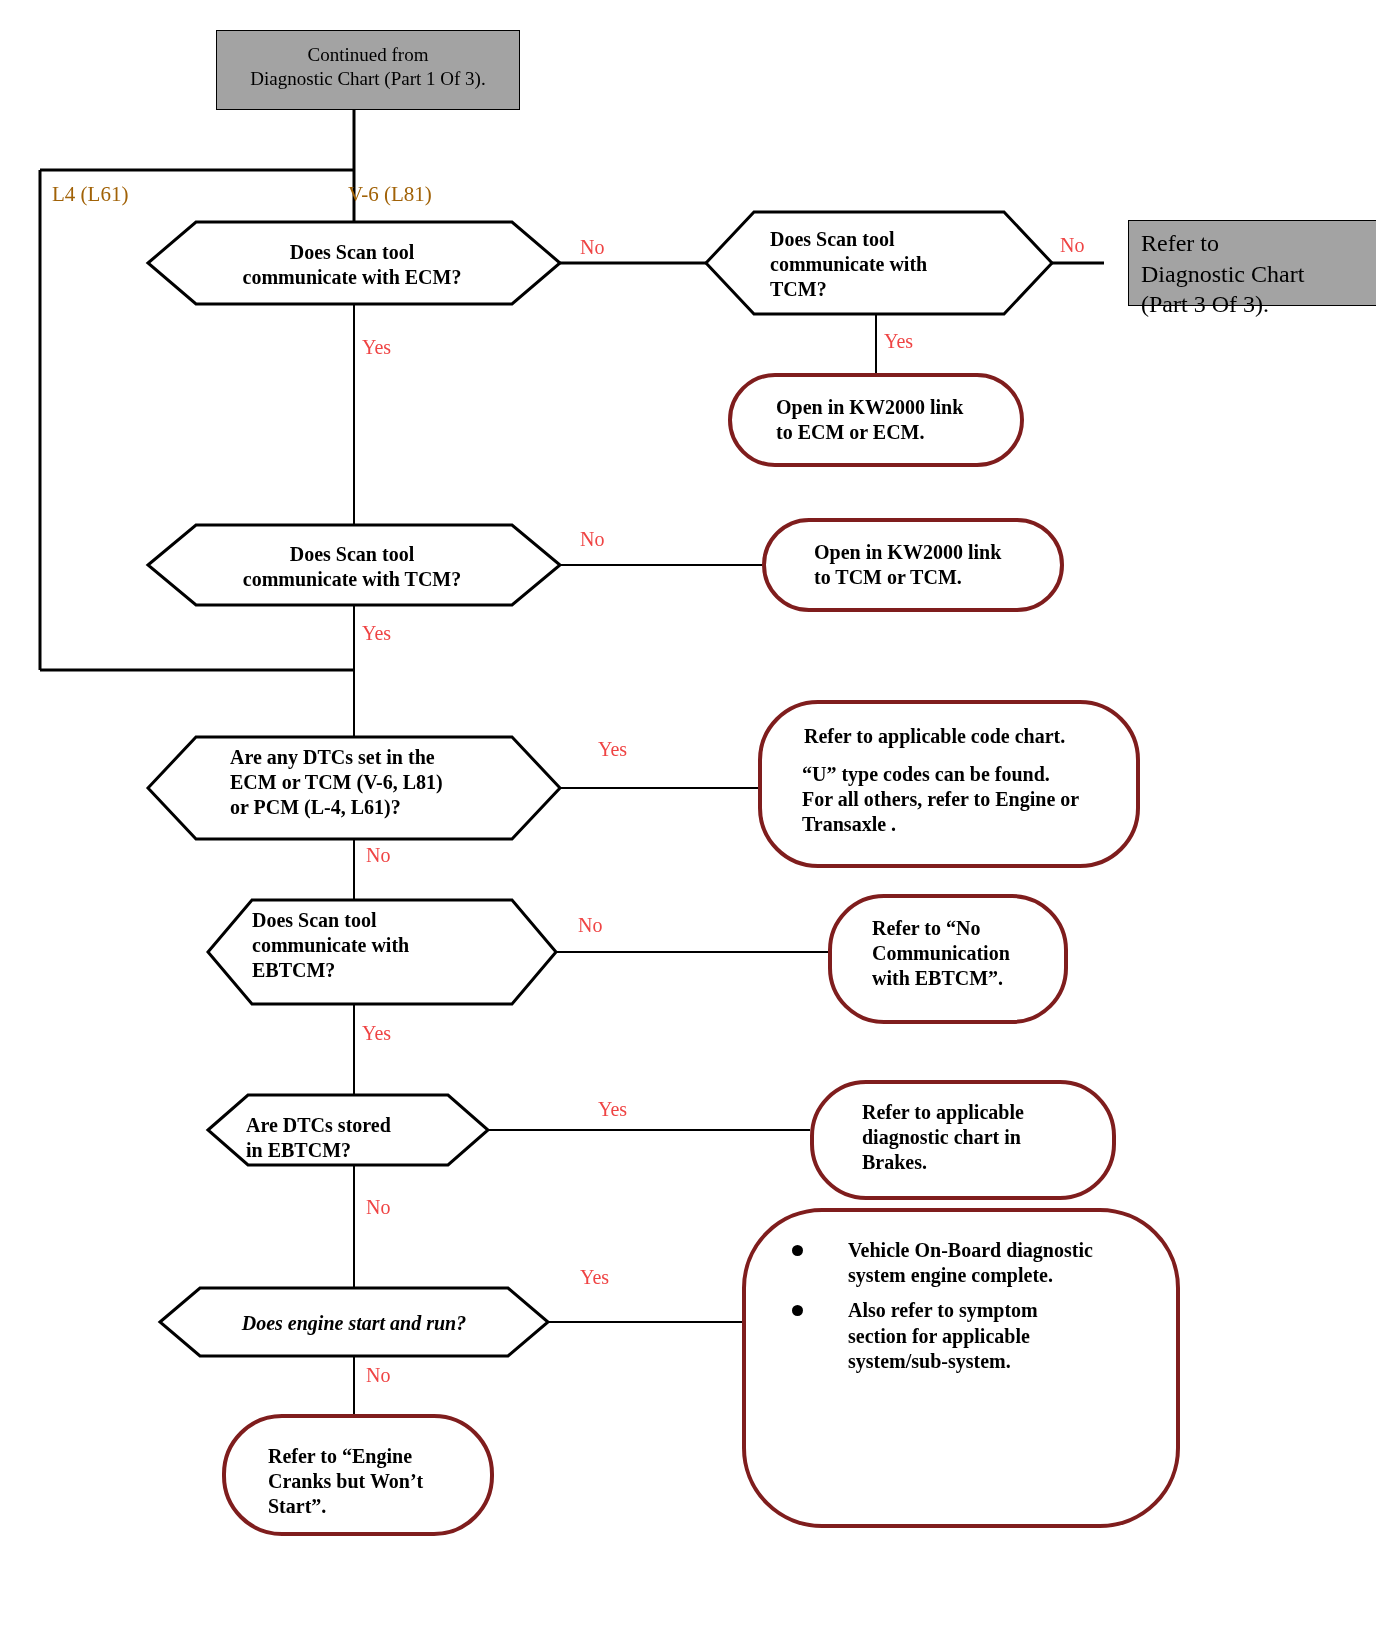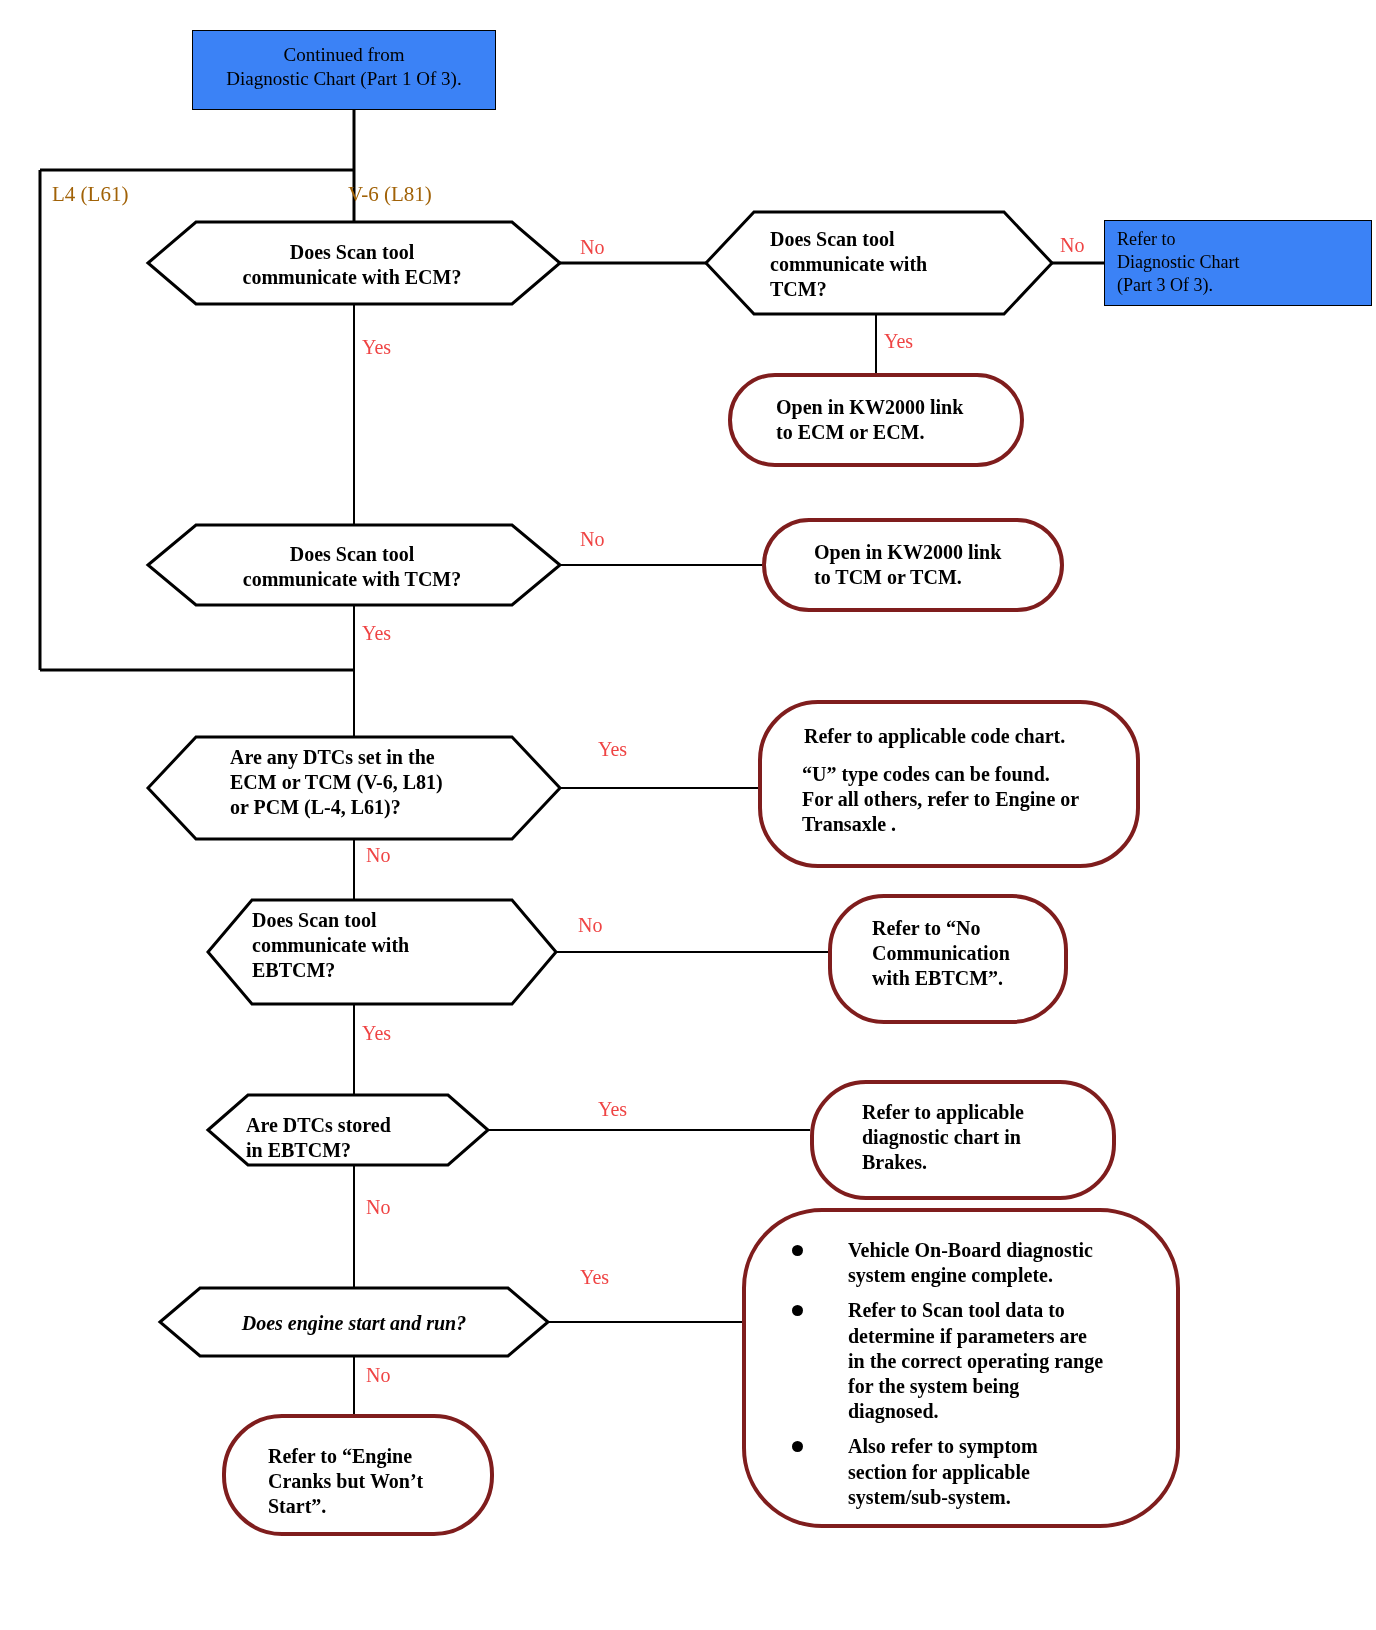--- a/index.html
+++ b/index.html
@@ -35,28 +35,29 @@
     position: absolute;
     font-size: 21px;
     font-weight: 400;
     color: #a16207;
     white-space: nowrap;
   }
   
   .rect-box {
     position: absolute;
     border: 1.5px solid #000;
-    background: #3b82f6;
+    background: #a3a3a3;
     box-sizing: border-box;
+    margin-left: 24px;
   }
   .rect-box .rb-text {
     position: absolute;
     left: 10px;
     top: 6px;
-    font-size: 18px;
+    font-size: 24px;
     line-height: 1.28;
     white-space: pre-line;
     font-weight: 400;
   }
   .rect-box.centered .rb-text {
     left: 0;
     right: 0;
     text-align: center;
   }
   
@@ -243,28 +244,20 @@
 
   <div class="round-box" style="left:742px; top:1208px; width:438px; height:320px; border-radius:80px;">
     <div class="bullet-list">
       <div class="bullet-row">
         <span class="bullet-dot"></span>
         <span class="bullet-copy">Vehicle On-Board diagnostic
 system engine complete.</span>
       </div>
       <div class="bullet-row">
         <span class="bullet-dot"></span>
-        <span class="bullet-copy">Refer to Scan tool data to
-determine if parameters are
-in the correct operating range
-for the system being
-diagnosed.</span>
-      </div>
-      <div class="bullet-row">
-        <span class="bullet-dot"></span>
         <span class="bullet-copy">Also refer to symptom
 section for applicable
 system/sub-system.</span>
       </div>
     </div>
   </div>
 
   <div class="round-box" style="left:222px; top:1414px; width:272px; height:122px; border-radius:60px;">
     <div class="rnd-text" style="left:42px; top:26px; width:214px;">Refer to “Engine
 Cranks but Won’t

